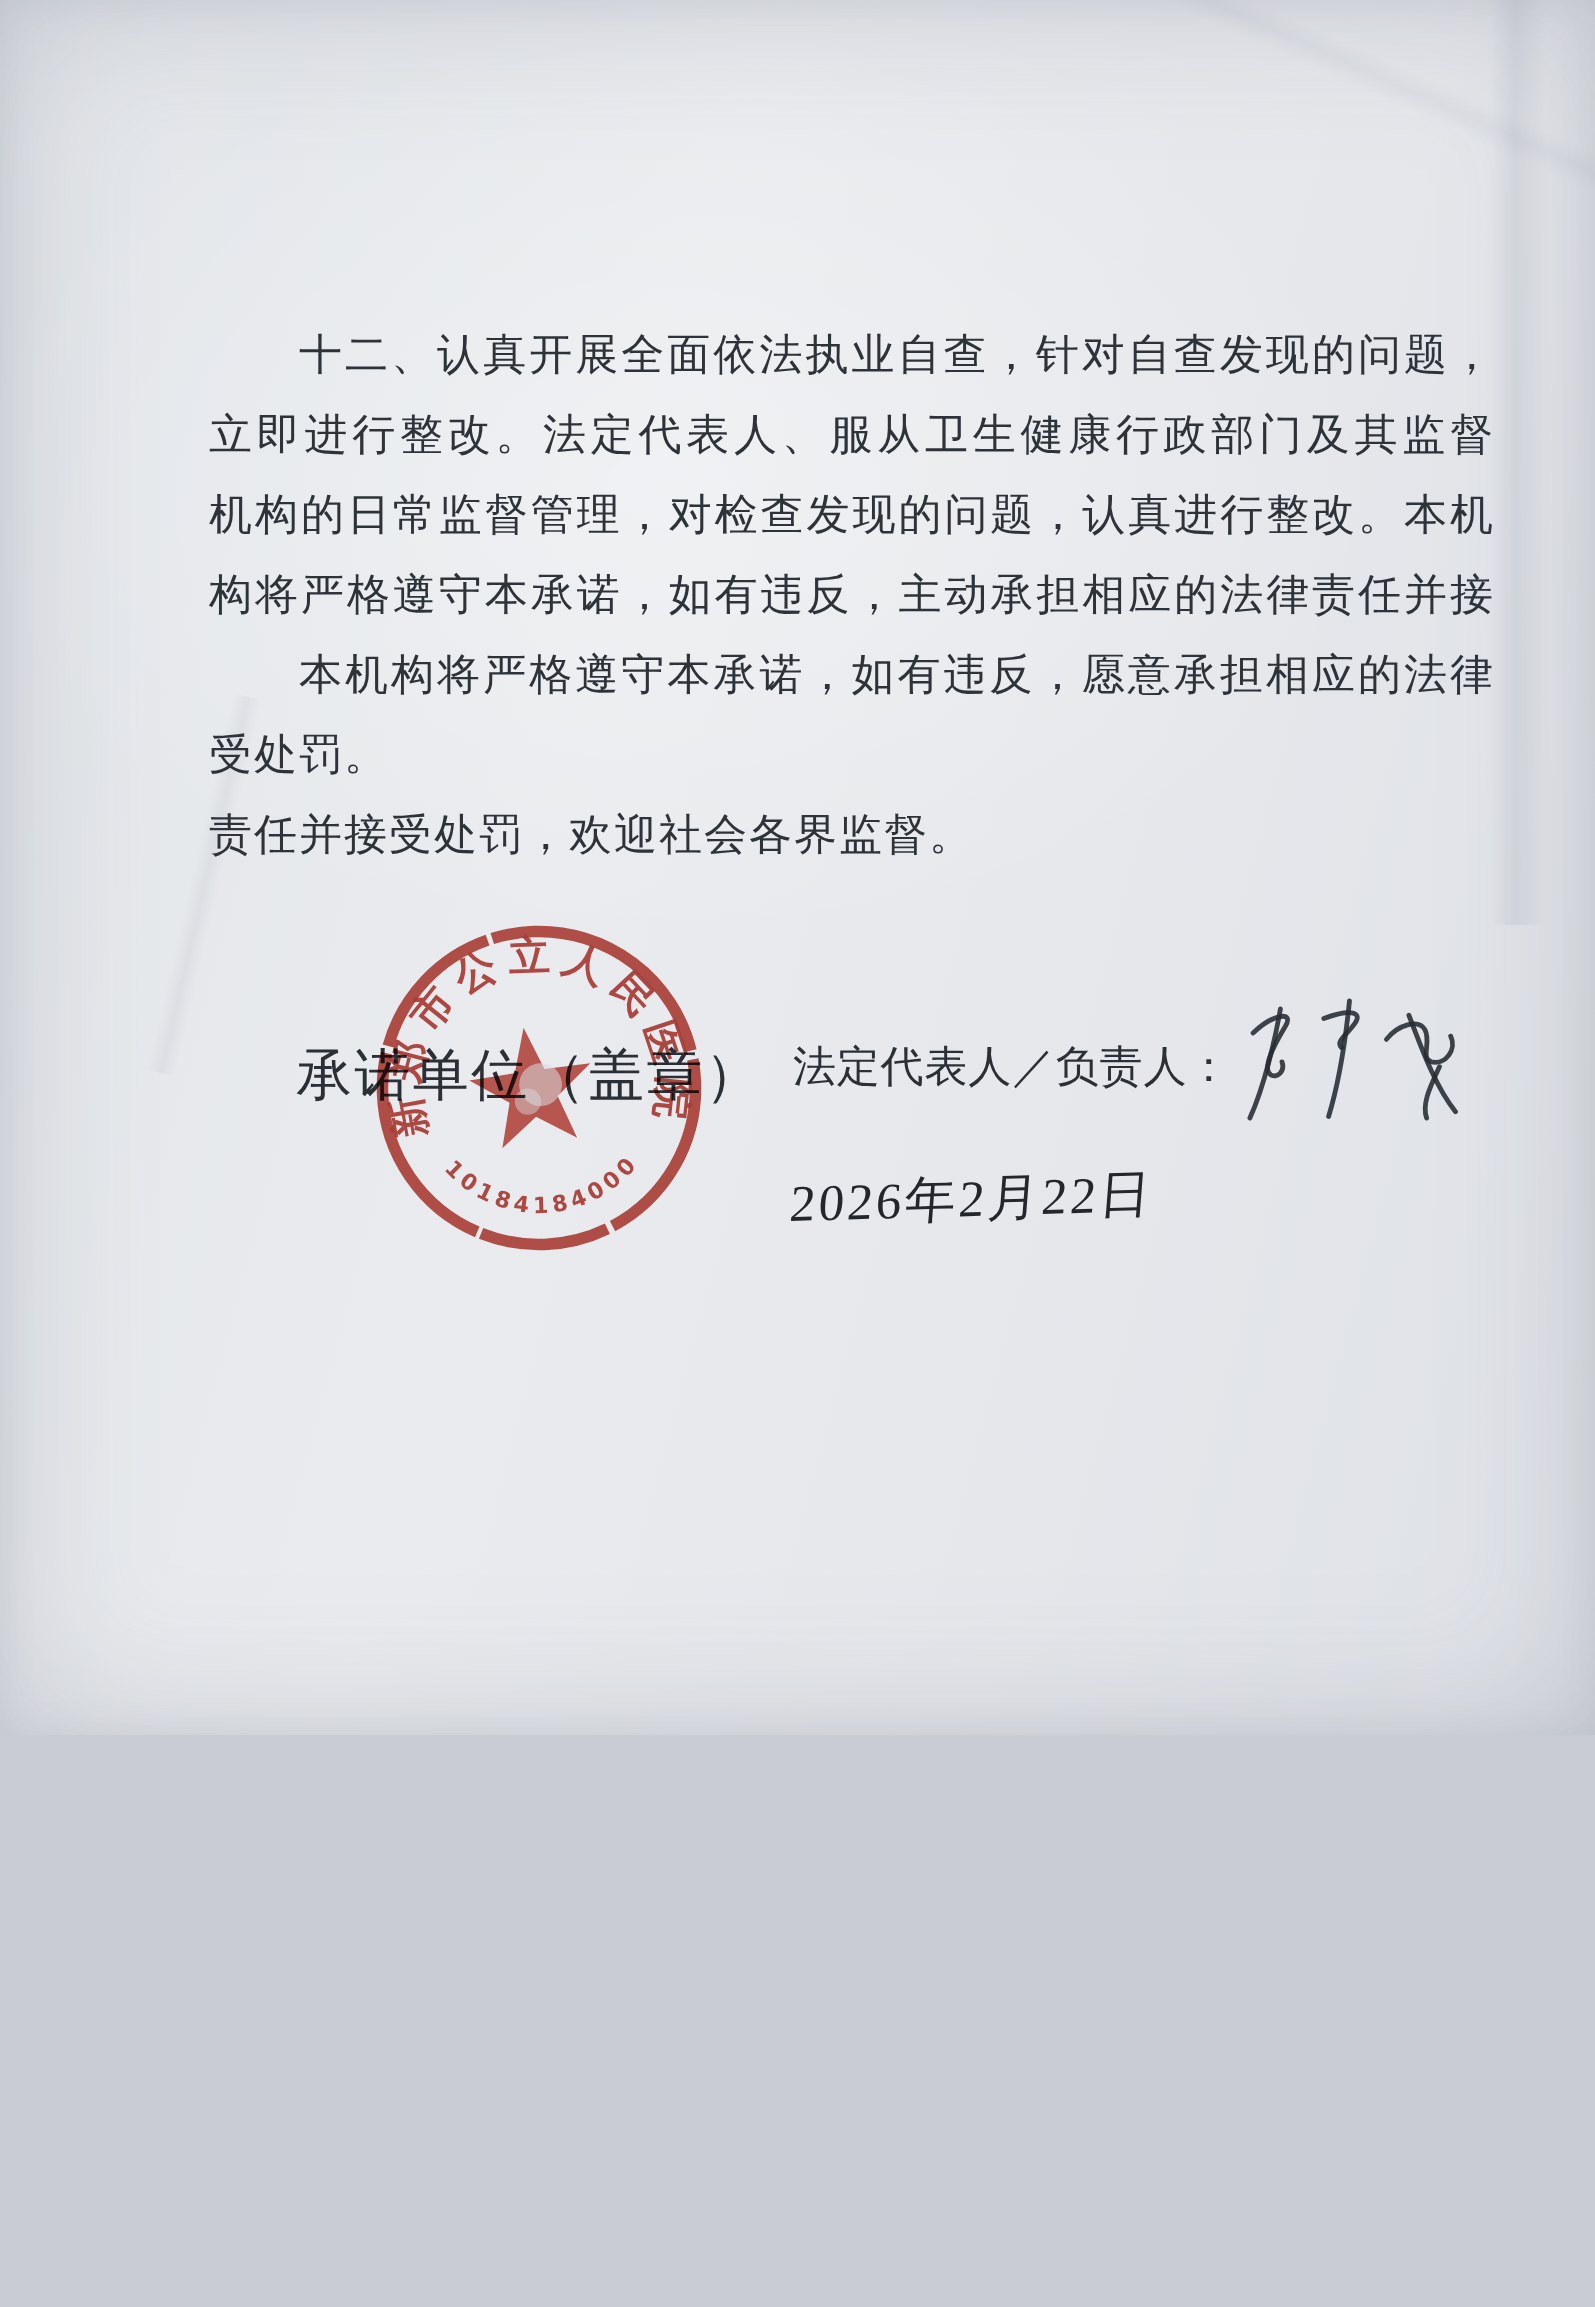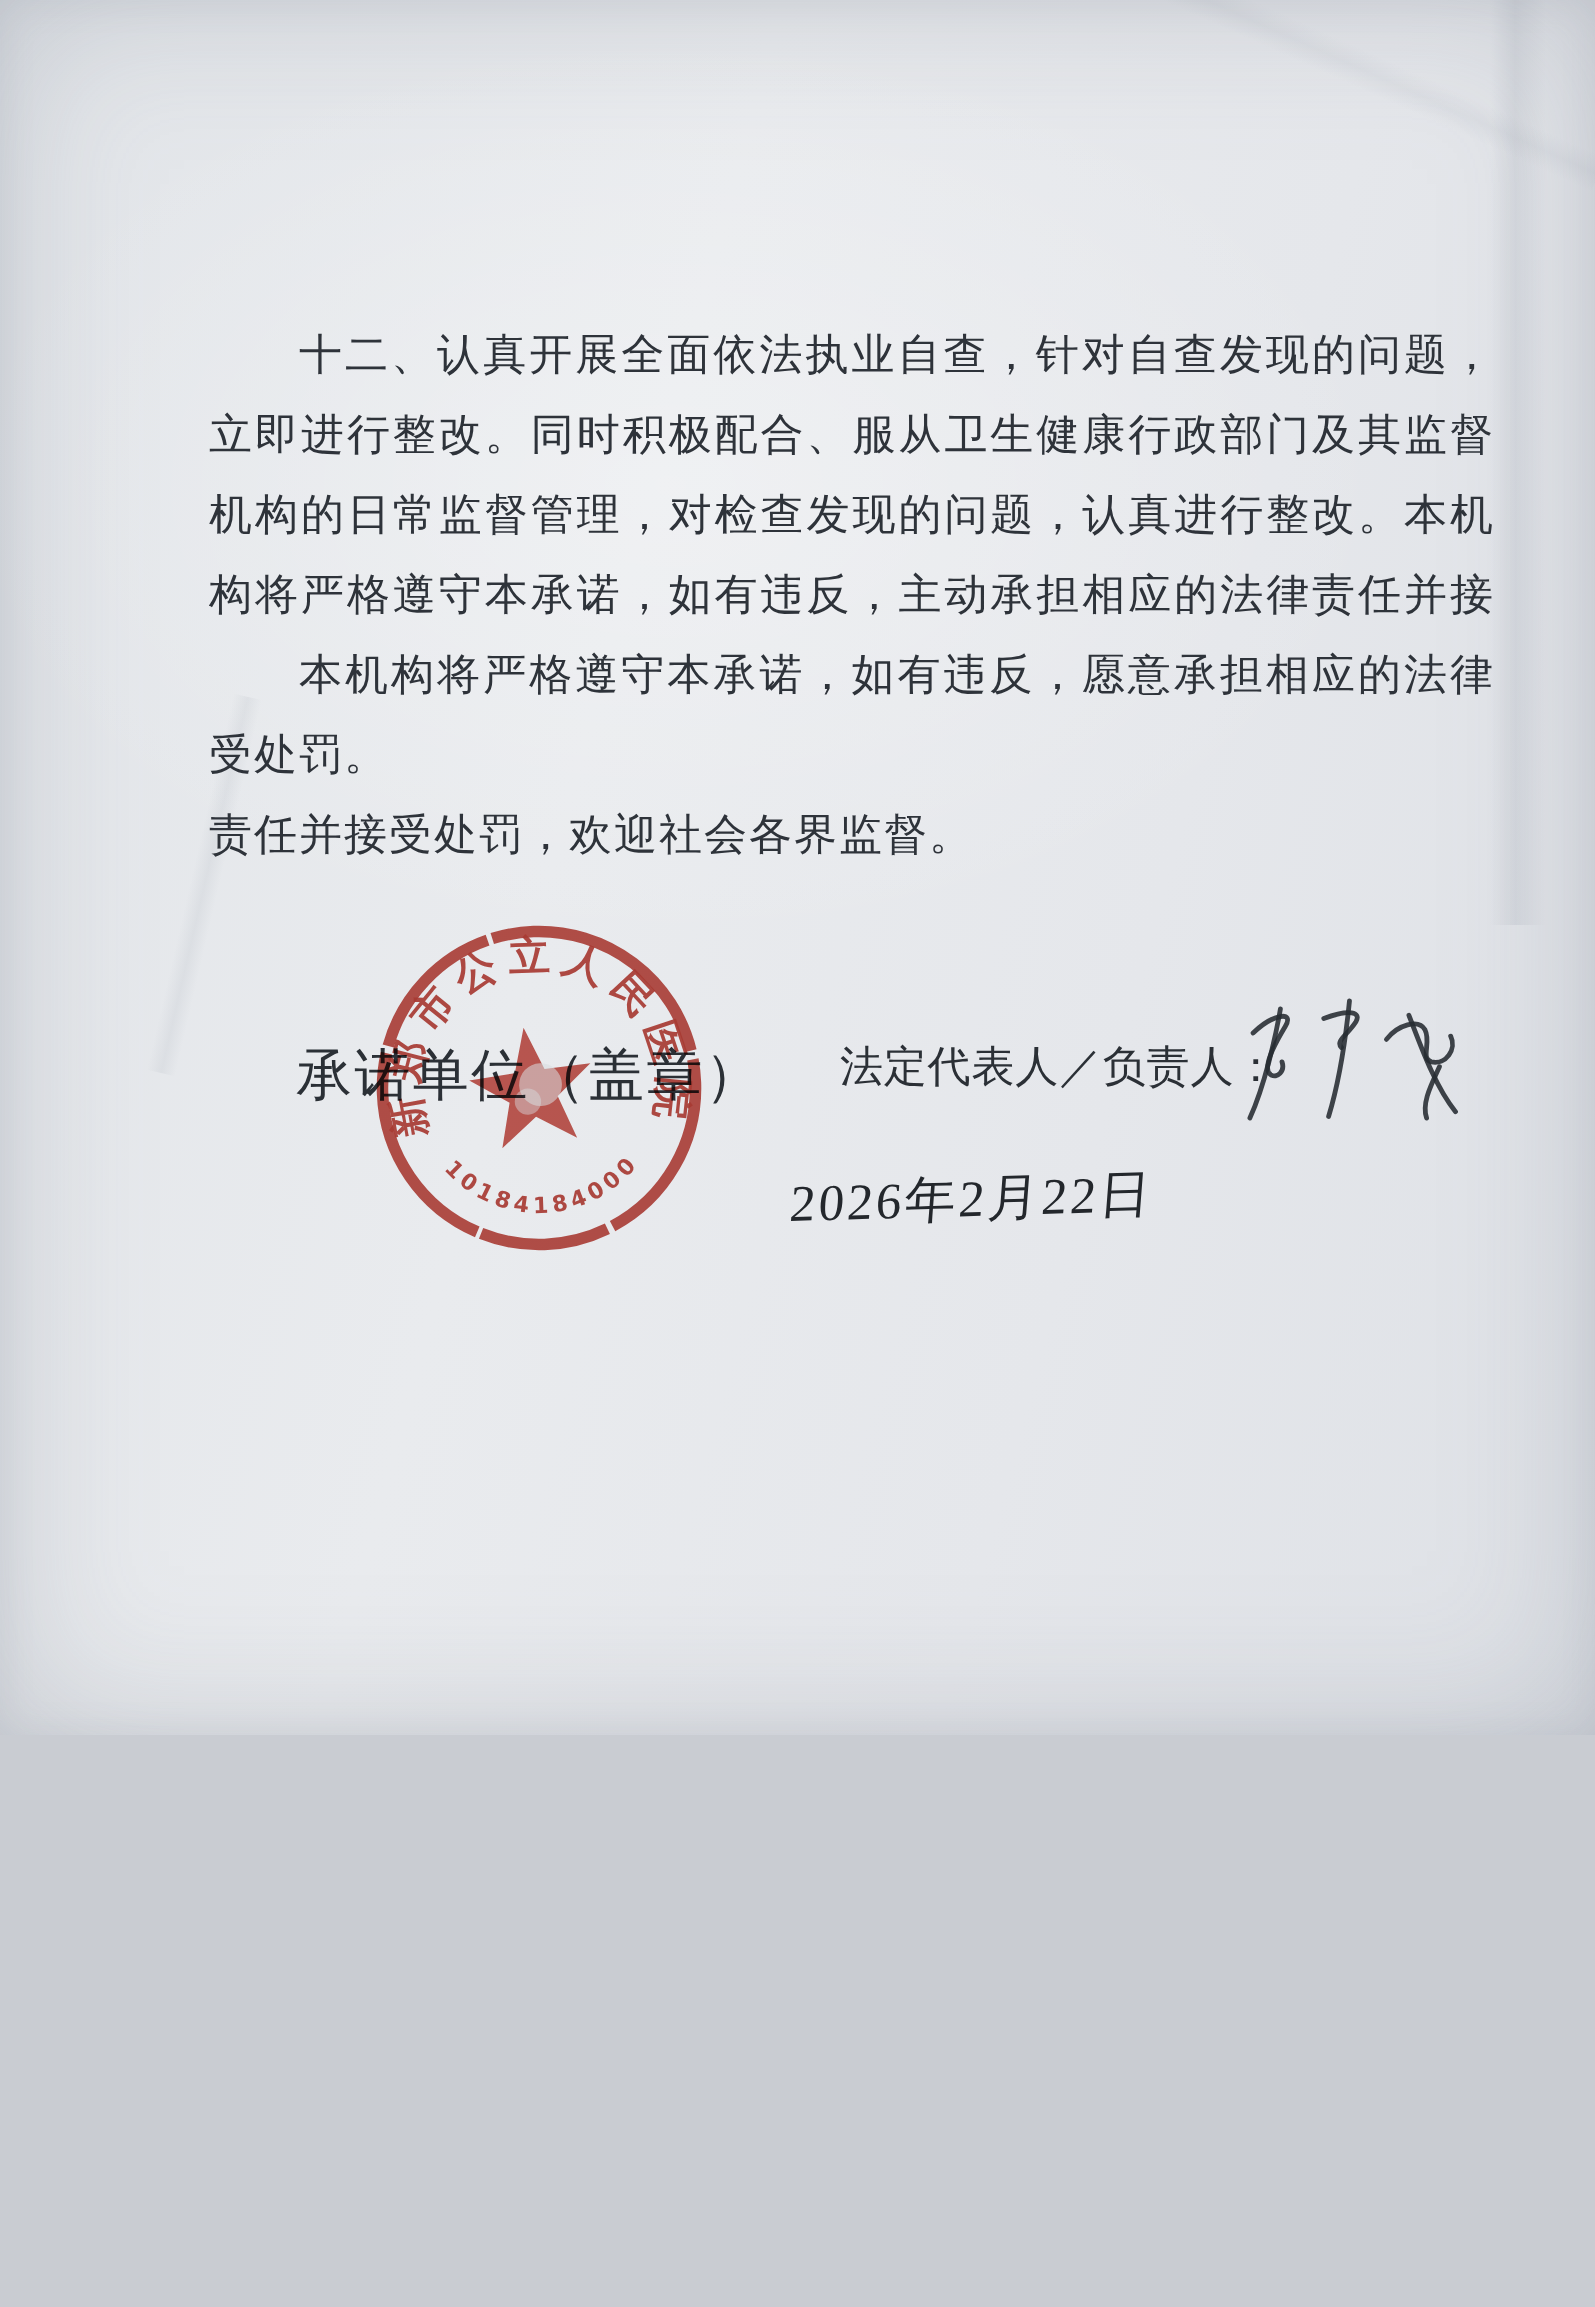--- a/index.html
+++ b/index.html
@@ -29,21 +29,21 @@
                 background:linear-gradient(180deg, rgba(160,168,180,0) 0%, rgba(160,168,180,0.09) 55%, rgba(160,168,180,0) 100%); }
 
   
   .body-text { position:absolute; left:209px; top:315px; width:1284px; color:#2e333a; }
   .line { font-size:43px; line-height:80px; letter-spacing:2px; white-space:nowrap; }
   .line.justify { white-space:normal; text-align:justify; text-align-last:justify; letter-spacing:normal; }
   .line.indent  { text-indent:90px; }
 
   
   .unit-label { position:absolute; left:296px; top:1038px; font-size:56px; letter-spacing:2.4px; color:#2b3036; white-space:nowrap; }
-  .rep-label  { position:absolute; left:840px; top:1038px; font-size:43px; letter-spacing:0.8px; color:#2b3036; white-space:nowrap; }
+  .rep-label  { position:absolute; left:793px; top:1038px; font-size:43px; letter-spacing:0.8px; color:#2b3036; white-space:nowrap; }
 
   .signature  { position:absolute; left:1229px; top:991px; width:249px; height:149px; }
   .signature path { stroke:#262b31; stroke-width:6; fill:none; stroke-linecap:round; opacity:0.88; }
 
   .date-hand  { position:absolute; left:790px; top:1165px; font-size:51px; color:#23272c;
                 letter-spacing:3.2px; transform:rotate(-1.6deg) skewX(-6deg); white-space:nowrap;
                 font-family:"Liberation Serif","DejaVu Serif",serif; }
 
   
   .stamp { position:absolute; left:366px; top:915px; width:346px; height:346px;
@@ -64,21 +64,21 @@
 
 <div class="page">
 
   <div class="crease crease-v"></div>
   <div class="crease crease-d1"></div>
   <div class="crease crease-d2"></div>
   <div class="crease crease-b"></div>
 
   <div class="body-text">
     <div class="line justify indent">十二、认真开展全面依法执业自查，针对自查发现的问题，</div>
-    <div class="line justify">立即进行整改。同时积极配合、服从卫生健康行政部门及其监督</div>
+    <div class="line justify">立即进行整改。法定代表人、服从卫生健康行政部门及其监督</div>
     <div class="line justify">机构的日常监督管理，对检查发现的问题，认真进行整改。本机</div>
     <div class="line justify">构将严格遵守本承诺，如有违反，主动承担相应的法律责任并接</div>
     <div class="line justify indent">本机构将严格遵守本承诺，如有违反，愿意承担相应的法律</div>
     <div class="line">受处罚。</div>
     <div class="line">责任并接受处罚，欢迎社会各界监督。</div>
   </div>
 
   <div class="unit-label">承诺单位（盖章）</div>
   <div class="rep-label">法定代表人／负责人：</div>
 

